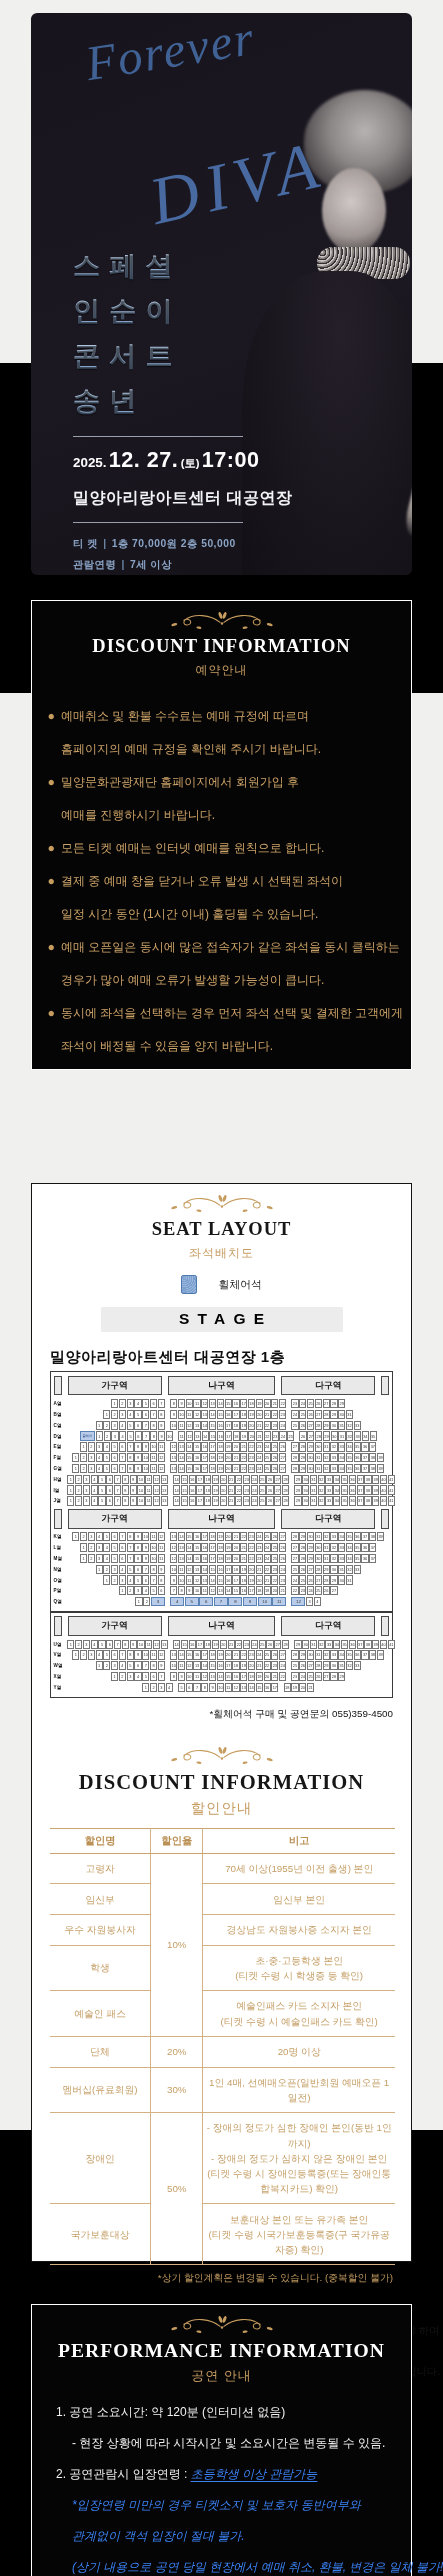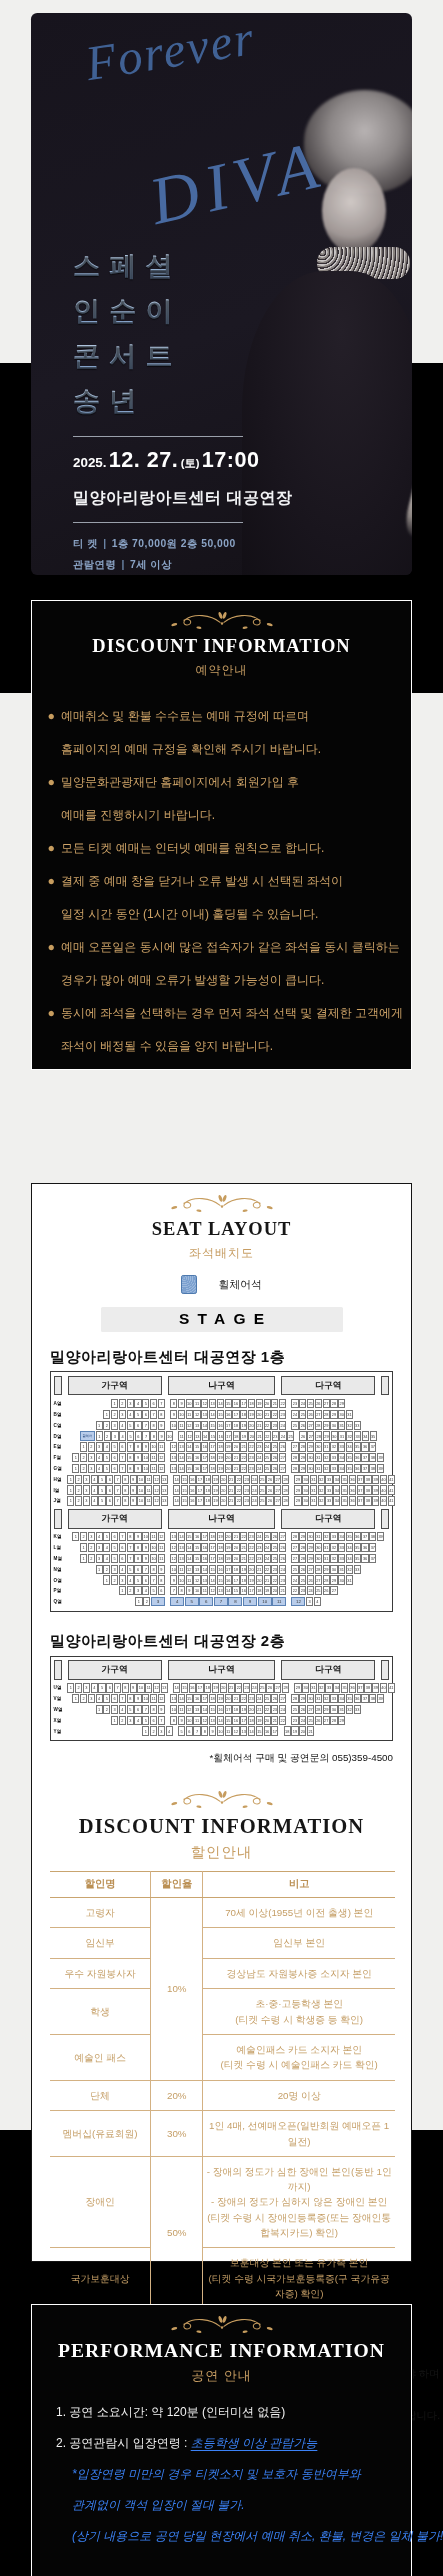--- a/index.html
+++ b/index.html
@@ -931,21 +931,20 @@
             <div class="seat wc wide">10</div>
             <div class="seat wc wide">11</div>
             <div class="seat-gap"></div>
             <div class="seat wc wide">12</div>
             <div class="seat">3</div>
             <div class="seat">4</div>
           </div>
         </div>
       </div>
 
-    <div class="floor-label f2">밀양아리랑아트센터 대공연장 2층</div>
     <div class="seat-map" id="map-floor2">
         <div class="band-row">
           <div class="band-cell band-end"></div>
           <div class="band-cell band-ga">가구역</div>
           <div class="band-cell band-na">나구역</div>
           <div class="band-cell band-da">다구역</div>
           <div class="band-cell band-end"></div>
         </div>
         <div class="seat-row">
           <div class="row-label">U열</div>
@@ -1264,20 +1263,21 @@
         <ellipse cx="208" cy="30" rx="6" ry="2.6" transform="rotate(18 208 30)"></ellipse>
         <ellipse cx="70" cy="36" rx="5" ry="2.2" transform="rotate(10 70 36)"></ellipse>
         <ellipse cx="160" cy="36" rx="5" ry="2.2" transform="rotate(-10 160 36)"></ellipse>
         <circle cx="115" cy="28" r="2.4"></circle>
       </g>
     </svg>
     <h2 class="sec-title" style="font-size:19.6px">PERFORMANCE INFORMATION</h2>
     <div class="sec-sub" style="font-size:13px">공연 안내</div>
     <div class="p-list" id="perf-list">
         <div class="perf-line"><span class="">1. 공연 소요시간: 약 120분 (인터미션 없음)</span></div>
+        <div class="perf-line ind"><span class="">- 현장 상황에 따라 시작시간 및 소요시간은 변동될 수 있음.</span></div>
         <div class="perf-line"><span class="">2. 공연관람시 입장연령 : </span><span class="seg-g seg-u">초등학생 이상 관람가능</span></div>
         <div class="perf-line ind"><span class="seg-g ">*입장연령 미만의 경우 티켓소지 및 보호자 동반여부와</span></div>
         <div class="perf-line ind"><span class="seg-g ">관계없이 객석 입장이 절대 불가.</span></div>
         <div class="perf-line ind"><span class="seg-g ">(상기 내용으로 공연 당일 현장에서 예매 취소, 환불, 변경은 일체 불가!</span></div>
       </div>
   </section>
 
 </div>
 
 

